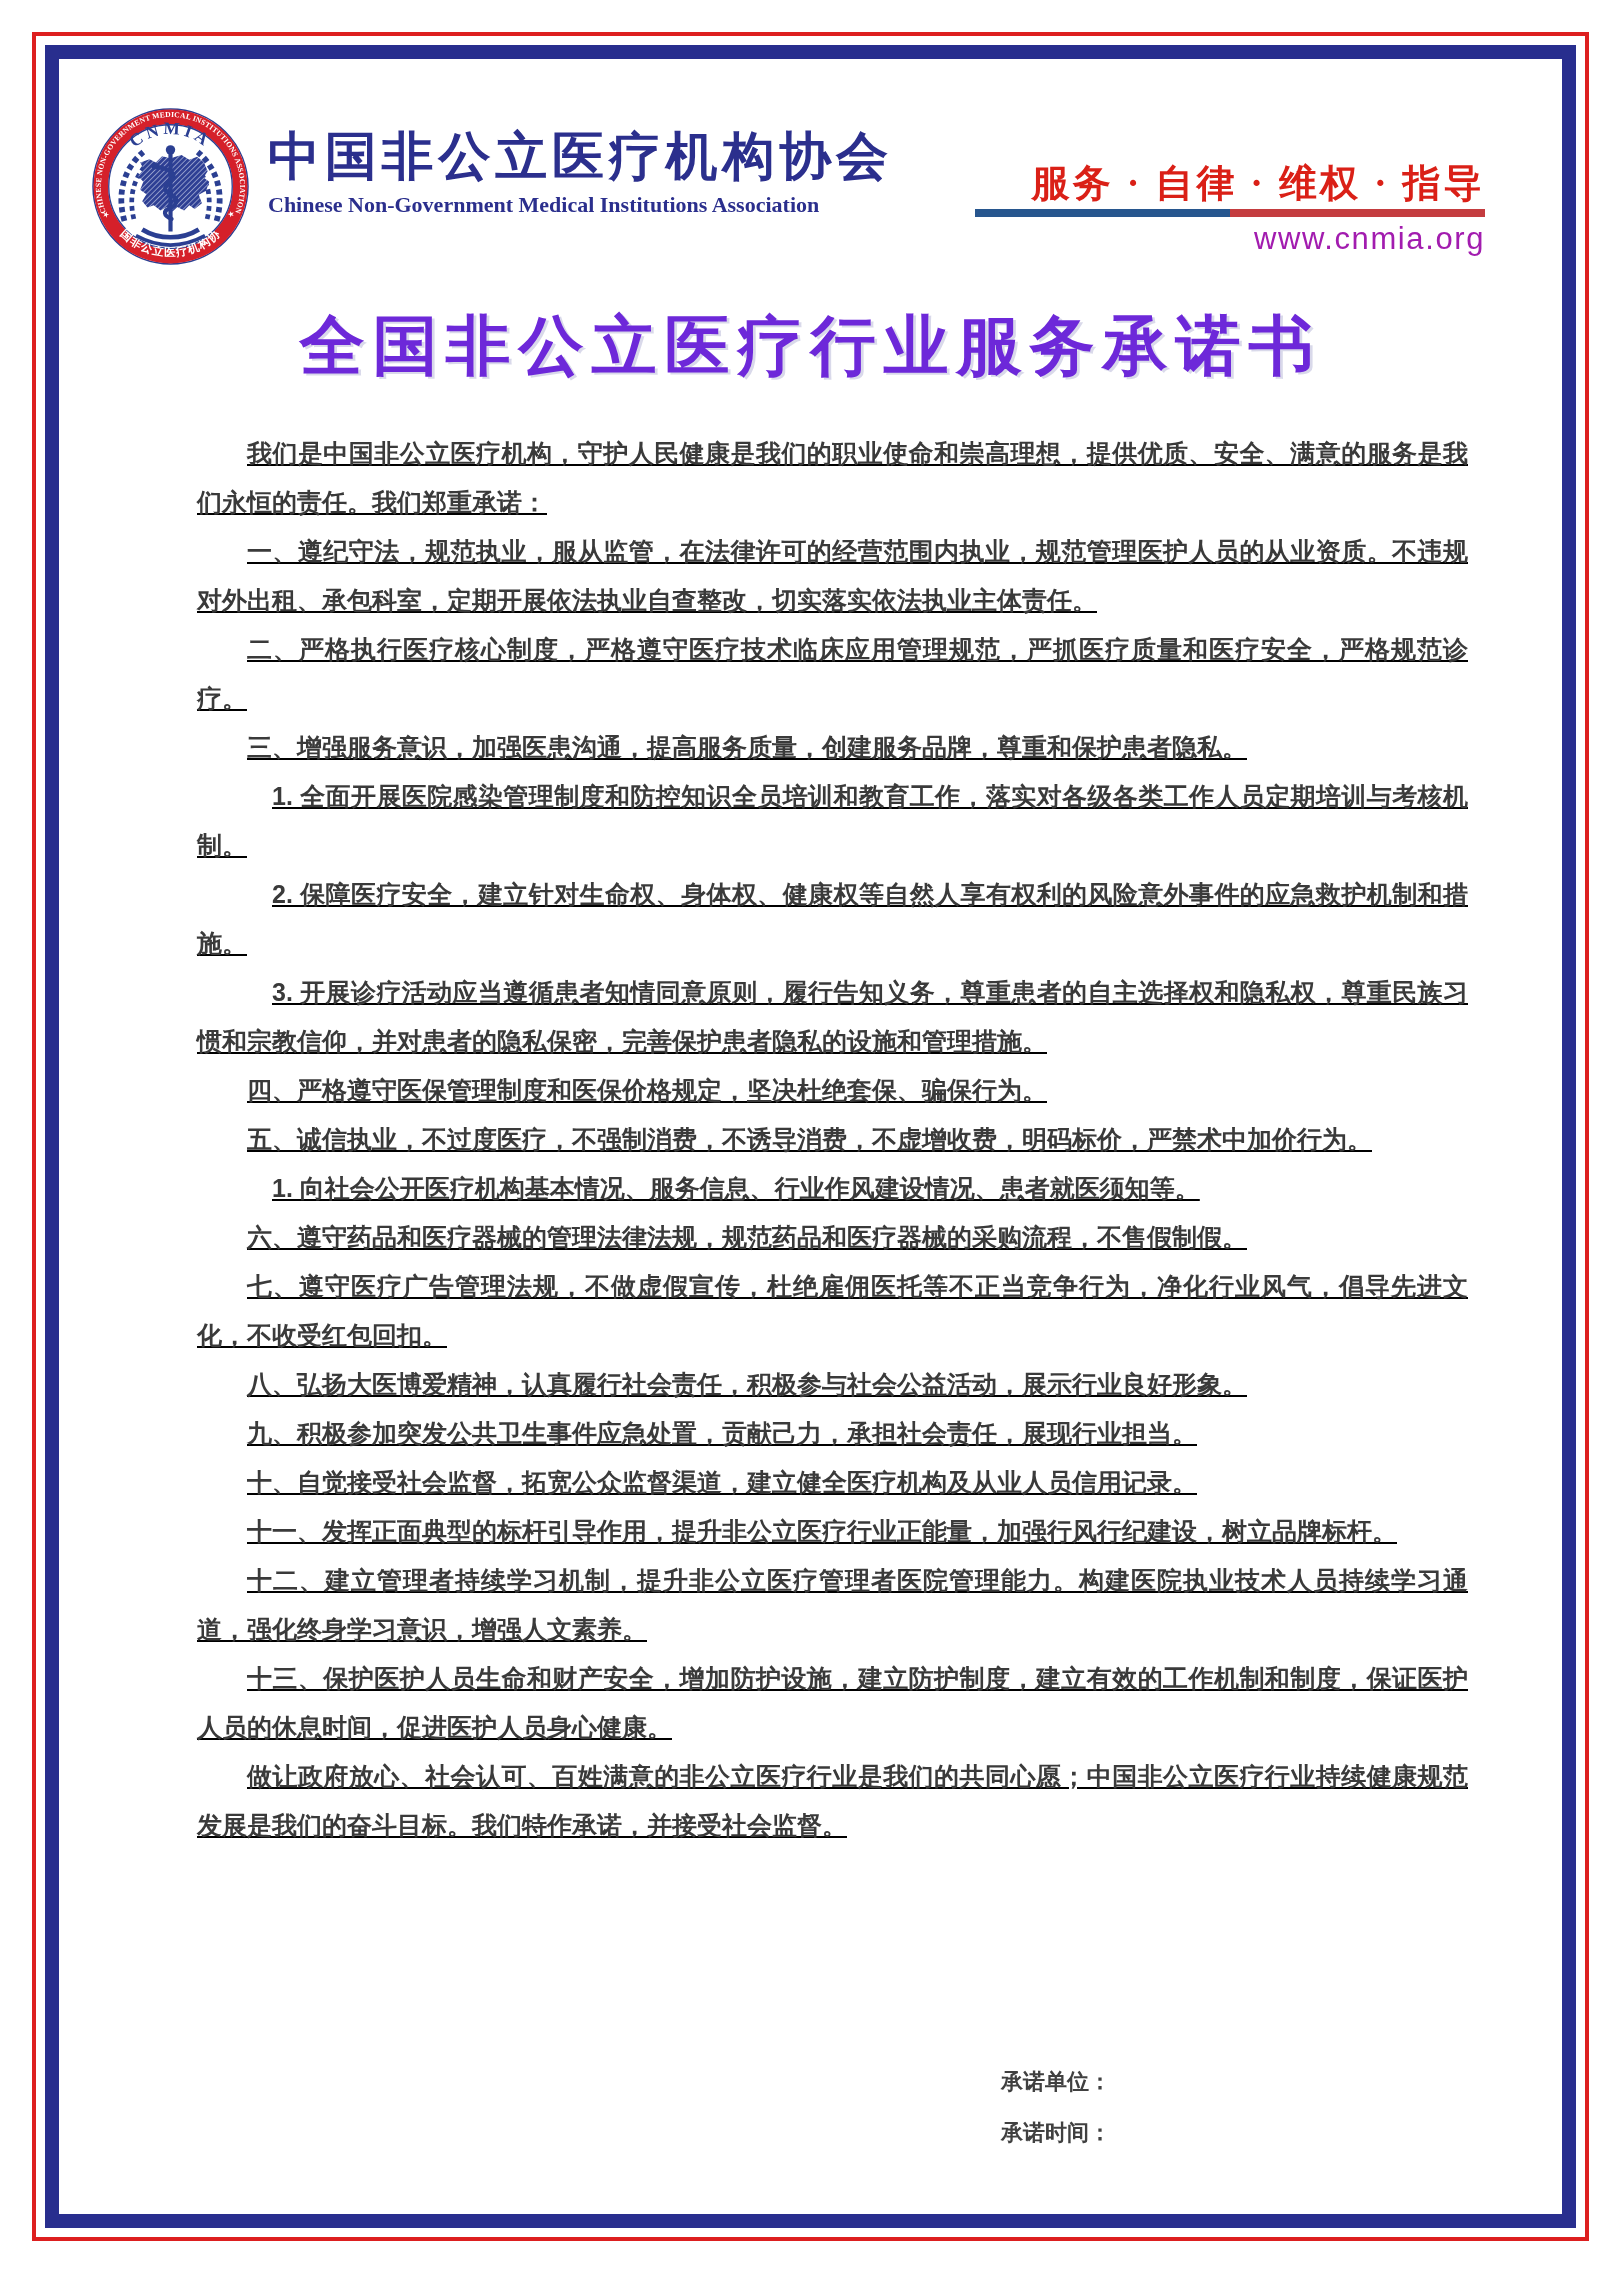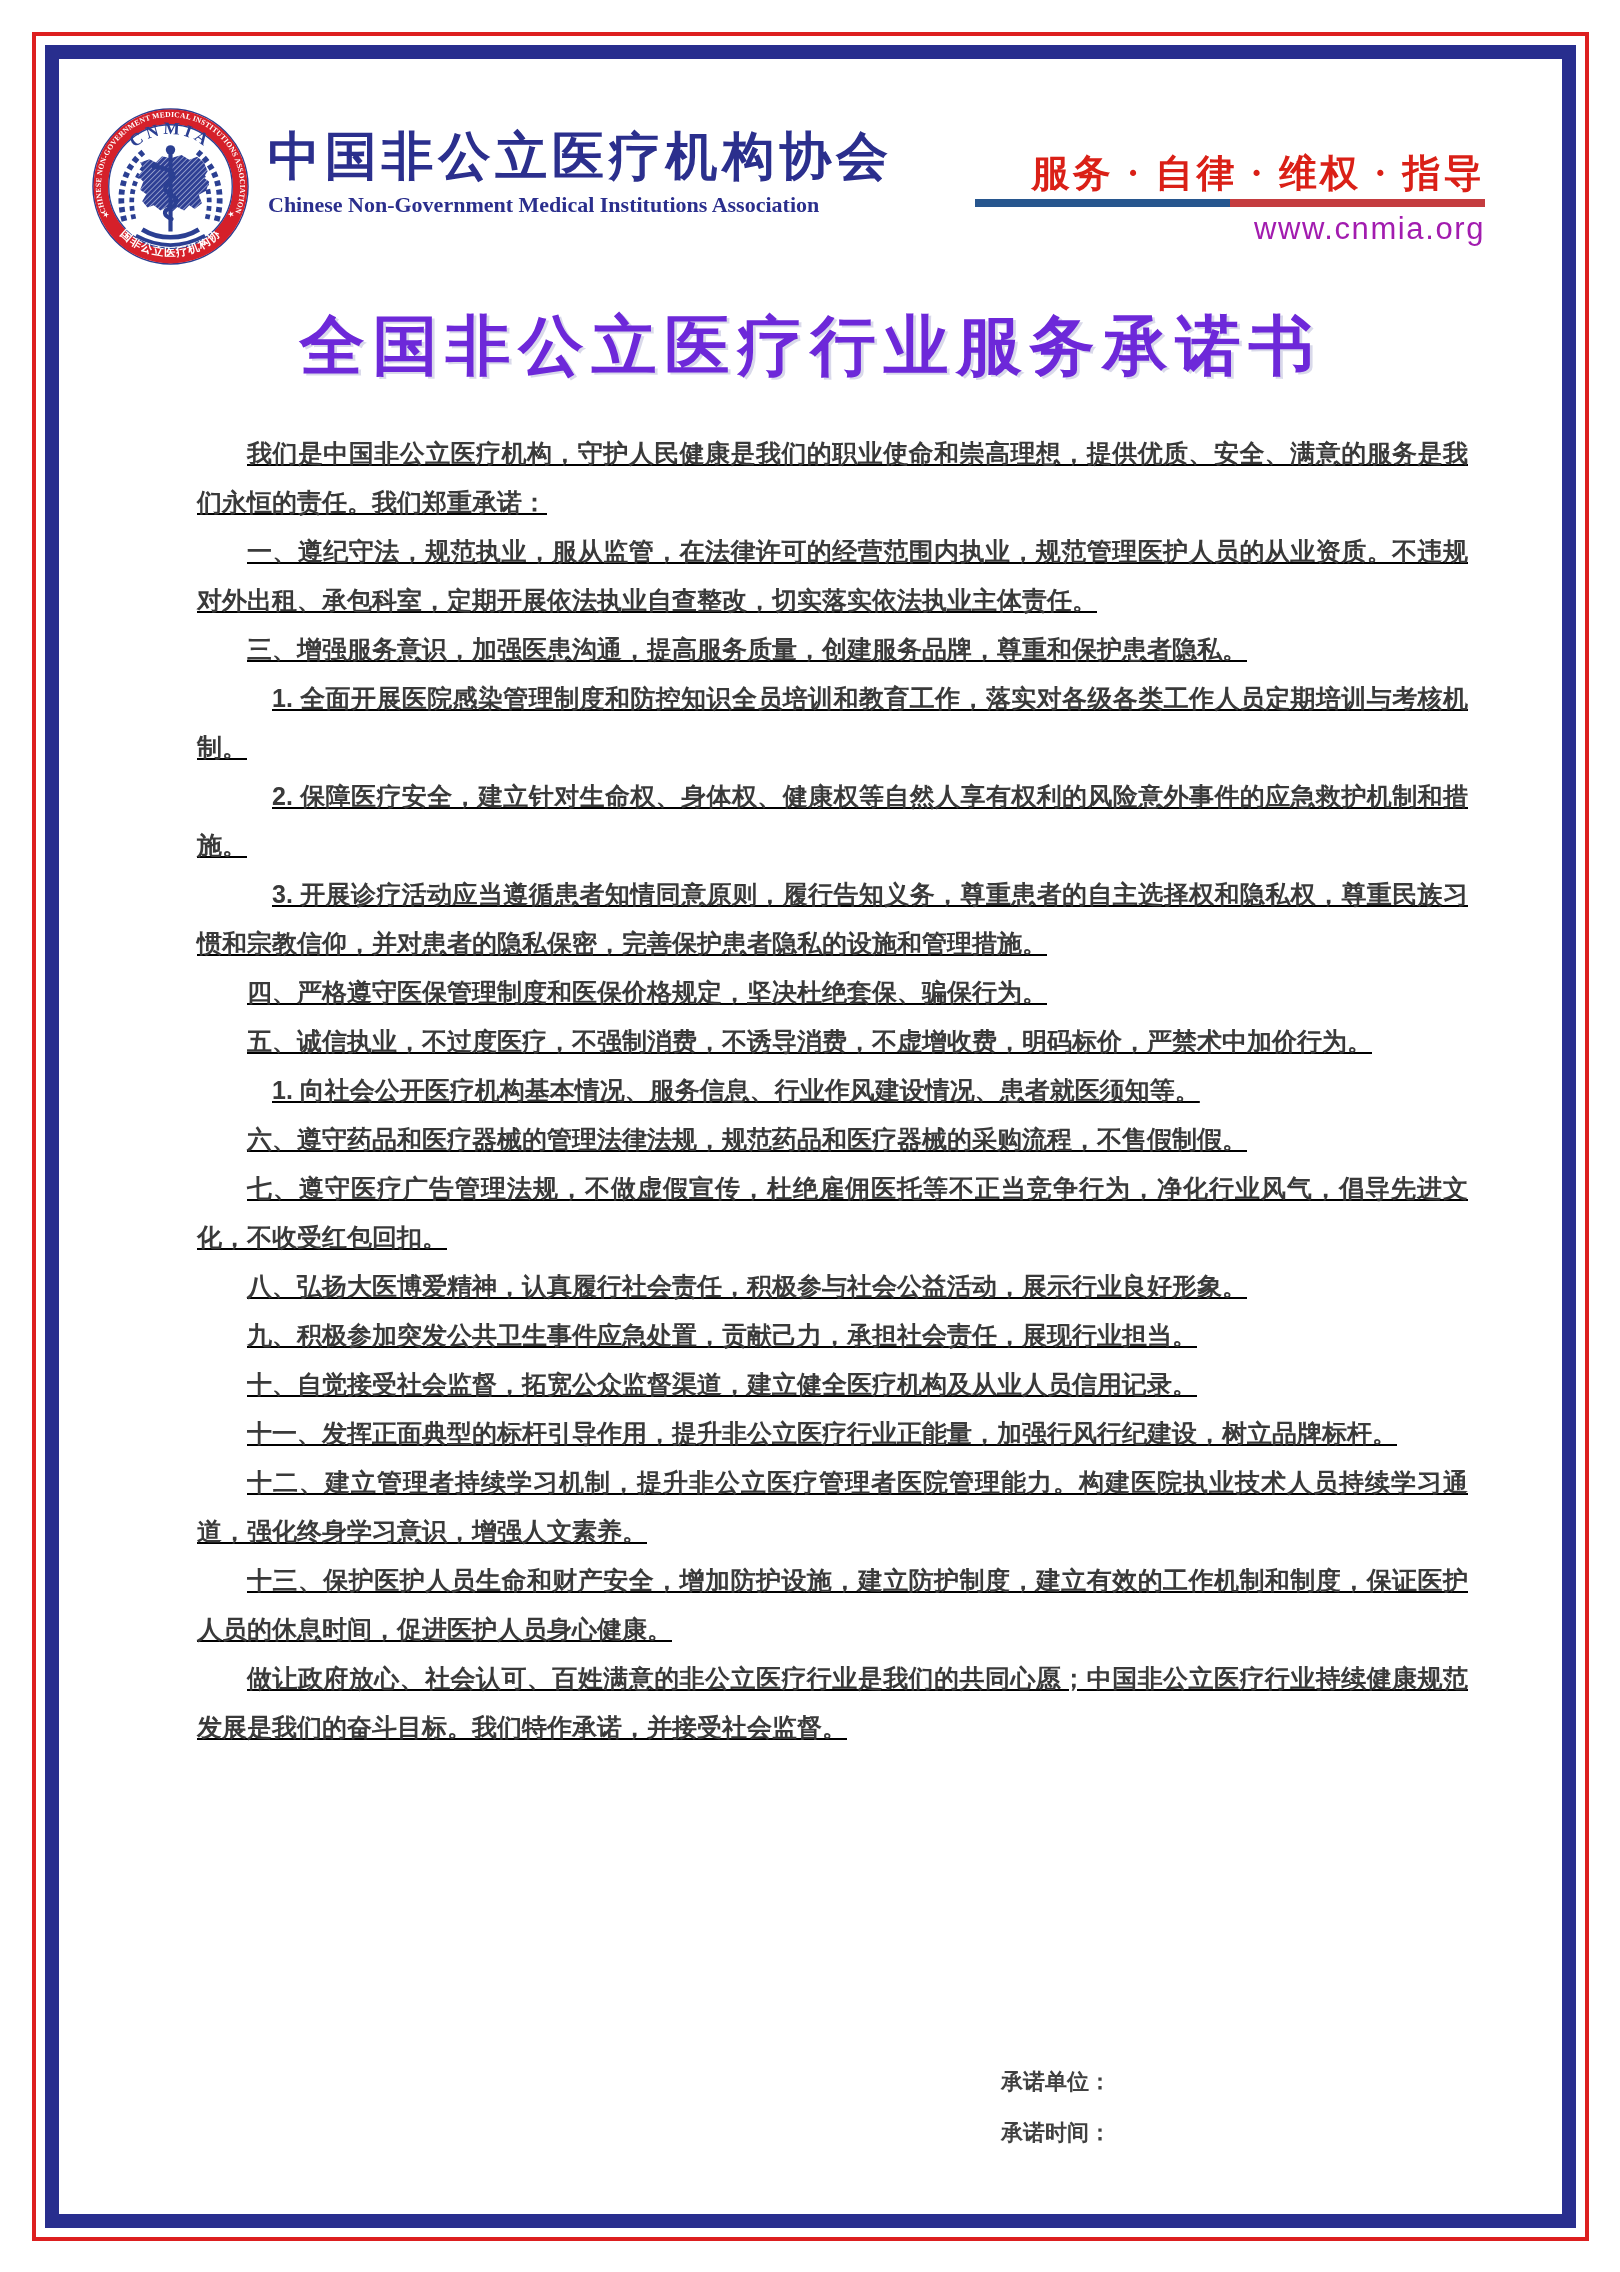--- a/index.html
+++ b/index.html
@@ -42,21 +42,21 @@
     white-space: nowrap;
   }
   .slogan-block {
     position: absolute; right: 136px; top: 153px; width: 510px;
     text-align: right;
   }
   .slogan {
     font-family: "Liberation Serif", serif;
     font-size: 38px; font-weight: 900;
     color: #da2017; letter-spacing: 3.2px;
-    line-height: 40px; white-space: nowrap;
+    line-height: 40px; white-space: nowrap; margin-top: 10px;
   }
   .slogan-bar {
     margin-top: 6.4px; height: 8px; width: 100%;
     background: linear-gradient(to right, #27568e 0 50%, #c43c3f 50% 100%);
   }
   .website {
     margin-top: 5.4px;
     font-size: 31px; font-weight: 400;
     color: #a21caf; letter-spacing: 1.6px;
     line-height: 32px;
@@ -166,20 +166,21 @@
   <div class="slogan">服务 · 自律 · 维权 · 指导</div>
   <div class="slogan-bar"></div>
   <div class="website">www.cnmia.org</div>
 </div>
 
 <div class="doc-title">全国非公立医疗行业服务承诺书</div>
 
 <div class="body-text">
     <p class="bp">我们是中国非公立医疗机构，守护人民健康是我们的职业使命和崇高理想，提供优质、安全、满意的服务是我们永恒的责任。我们郑重承诺：</p>
     <p class="bp">一、遵纪守法，规范执业，服从监管，在法律许可的经营范围内执业，规范管理医护人员的从业资质。不违规对外出租、承包科室，定期开展依法执业自查整改，切实落实依法执业主体责任。</p>
+    <p class="bp">二、严格执行医疗核心制度，严格遵守医疗技术临床应用管理规范，严抓医疗质量和医疗安全，严格规范诊疗。</p>
     <p class="bp">三、增强服务意识，加强医患沟通，提高服务质量，创建服务品牌，尊重和保护患者隐私。</p>
     <p class="bp sub">1. 全面开展医院感染管理制度和防控知识全员培训和教育工作，落实对各级各类工作人员定期培训与考核机制。</p>
     <p class="bp sub">2. 保障医疗安全，建立针对生命权、身体权、健康权等自然人享有权利的风险意外事件的应急救护机制和措施。</p>
     <p class="bp sub">3. 开展诊疗活动应当遵循患者知情同意原则，履行告知义务，尊重患者的自主选择权和隐私权，尊重民族习惯和宗教信仰，并对患者的隐私保密，完善保护患者隐私的设施和管理措施。</p>
     <p class="bp">四、严格遵守医保管理制度和医保价格规定，坚决杜绝套保、骗保行为。</p>
     <p class="bp">五、诚信执业，不过度医疗，不强制消费，不诱导消费，不虚增收费，明码标价，严禁术中加价行为。</p>
     <p class="bp sub">1. 向社会公开医疗机构基本情况、服务信息、行业作风建设情况、患者就医须知等。</p>
     <p class="bp">六、遵守药品和医疗器械的管理法律法规，规范药品和医疗器械的采购流程，不售假制假。</p>
     <p class="bp">七、遵守医疗广告管理法规，不做虚假宣传，杜绝雇佣医托等不正当竞争行为，净化行业风气，倡导先进文化，不收受红包回扣。</p>
     <p class="bp">八、弘扬大医博爱精神，认真履行社会责任，积极参与社会公益活动，展示行业良好形象。</p>

